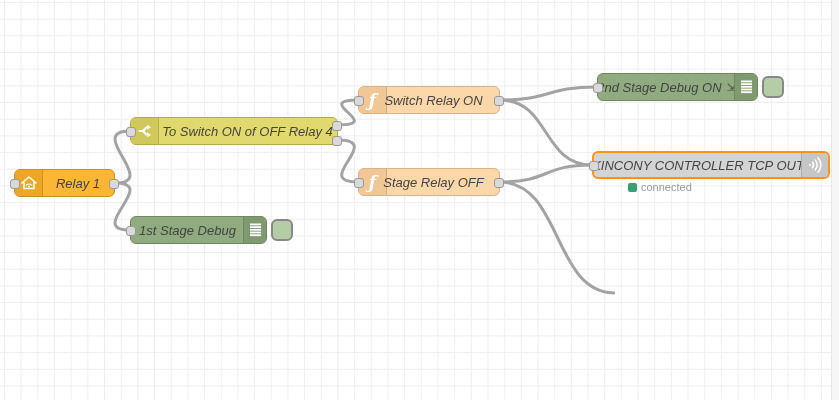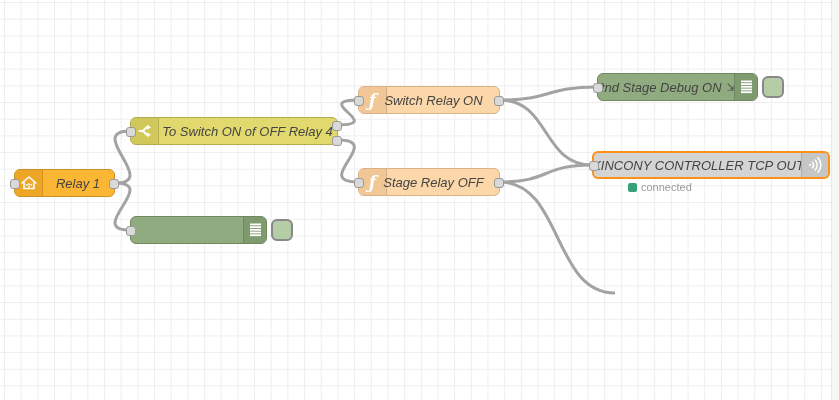--- a/index.html
+++ b/index.html
@@ -173,20 +173,21 @@
         <path d="M10 9.2 L14 11.7 L10 14.2 Z" fill="#fff"></path>
       </svg>
     </div>
     <div class="label">To Switch ON of OFF Relay 4</div>
     <div class="port in"></div>
     <div class="port out out1"></div>
     <div class="port out out2"></div>
   </div>
 
   <div class="node n-debug" id="node-debug1">
+    <div class="label">1st Stage Debug</div>
     <div class="icon-region right">
       <svg width="13" height="14" viewBox="0 0 13 14">
         <rect x="1" y="0.5" width="11" height="1.8" fill="#fff"></rect>
         <rect x="1" y="3.2" width="11" height="1.8" fill="#fff"></rect>
         <rect x="1" y="5.9" width="11" height="1.8" fill="#fff"></rect>
         <rect x="1" y="8.6" width="11" height="1.8" fill="#fff"></rect>
         <rect x="1" y="11.3" width="11" height="1.8" fill="#fff"></rect>
       </svg>
     </div>
     <div class="port in"></div>

